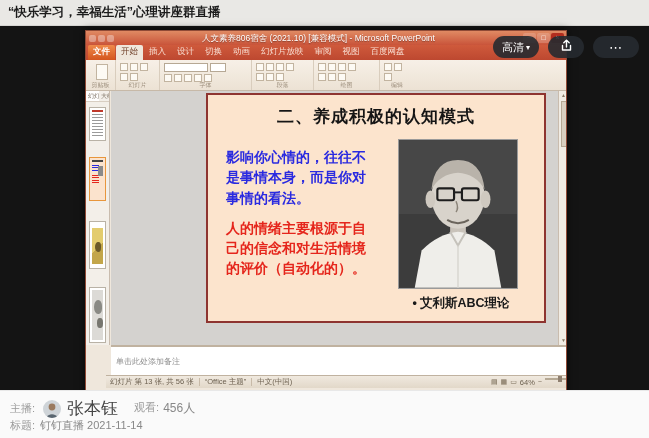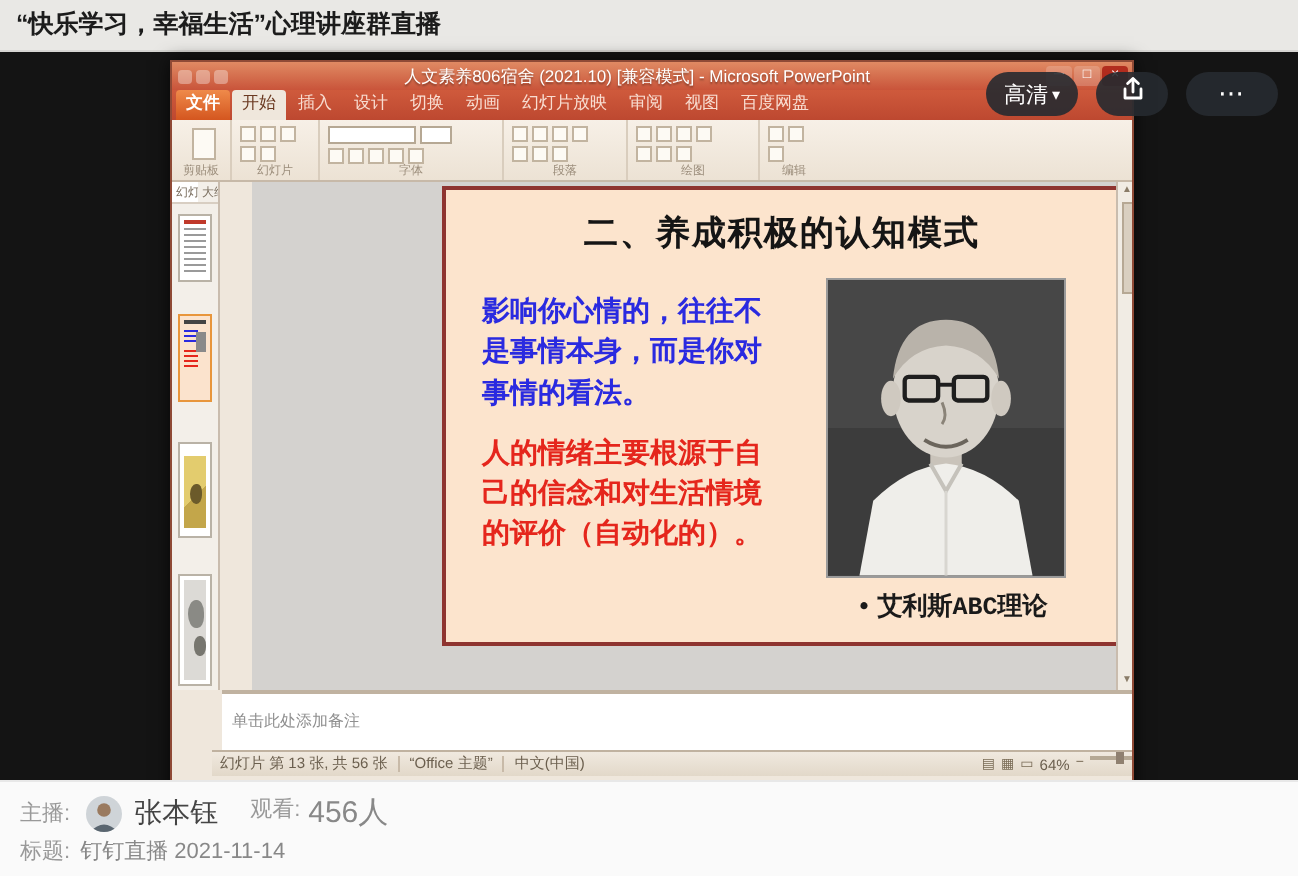--- a/index.html
+++ b/index.html
@@ -63,21 +63,21 @@
   .t2-red{position:absolute;top:17px;left:2px;width:7px;height:10px;
     background:repeating-linear-gradient(to bottom,#e5261c 0 1px,transparent 1px 2.5px);}
   .t2-photo{position:absolute;top:8px;right:2px;width:5px;height:10px;background:#8a8a8a;}
   .t3-img{position:absolute;top:6px;left:2px;right:2px;bottom:4px;
     background:linear-gradient(135deg,#e3cc6e 0 55%,#c3a64a 55%);}
   .t3-mark{position:absolute;top:40%;left:30%;width:6px;height:10px;background:#6b5a2a;border-radius:50% 40% 45% 50%;}
   .t4-img{position:absolute;top:2px;left:2px;right:2px;bottom:2px;background:#dcdad6;}
   .t4-b1{position:absolute;top:20%;left:20%;width:8px;height:14px;background:#8a8a85;border-radius:50% 45% 40% 50%;}
   .t4-b2{position:absolute;top:55%;left:45%;width:6px;height:10px;background:#77766f;border-radius:45%;}
 
-  .edit-area{position:absolute;left:40px;top:60px;width:447px;height:254px;background:#d4d2cf;overflow:hidden;font-family:Liberation Mono, monospace;}
+  .edit-area{position:absolute;left:25px;top:60px;width:447px;height:254px;background:#d4d2cf;overflow:hidden;}
   .slide{position:absolute;left:95px;top:2px;width:340px;height:230px;background:#fce4cd;
     border:2px solid #8e3430;}
   .slide-title{position:absolute;top:10px;left:0;width:100%;text-align:center;
     font-size:17px;font-weight:bold;color:#151515;letter-spacing:1px;}
   .slide-blue{position:absolute;left:18px;top:52px;width:142px;
     font-size:14px;font-weight:bold;color:#2a2ae0;line-height:1.45;}
   .slide-red{position:absolute;left:18px;top:124px;width:142px;
     font-size:14px;font-weight:bold;color:#e5261c;line-height:1.42;}
   .photo{position:absolute;left:190px;top:44px;width:120px;height:150px;
     border:1px solid #9a9a9a;background:#474747;overflow:hidden;}
@@ -110,23 +110,23 @@
   .pill.quality{width:46px;font-size:11px;gap:2px;}
   .pill .caret{font-size:8px;margin-top:1px;}
   .pill.share{width:36px;}
   .pill.more{width:46px;font-size:13px;letter-spacing:1px;}
 
   
   .footer{position:absolute;left:0;top:390px;width:649px;height:48px;background:#fafafa;border-top:1px solid #e8e8e8;}
   .f-row1{position:absolute;left:10px;top:6px;display:flex;align-items:center;}
   .f-label{font-size:11px;color:#999;}
   .avatar{width:18px;height:18px;border-radius:50%;overflow:hidden;margin:0 6px 0 8px;flex:0 0 auto;}
-  .f-name{font-size:14px;color:#444;}
+  .f-name{font-size:17px;color:#444;}
   .f-viewers{margin-left:16px;display:flex;gap:4px;}
-  .f-viewers .f-val{font-size:15px;color:#888;}
+  .f-viewers .f-val{font-size:12px;color:#888;}
   .f-row2{position:absolute;left:10px;top:27px;display:flex;gap:5px;align-items:center;}
   .f-row2 .f-val{font-size:11px;color:#888;}
 </style>
 </head>
 <body>
 
 <div class="screen">
 
   <div class="top-bar">
     <span class="top-title">“快乐学习，幸福生活”心理讲座群直播</span>

